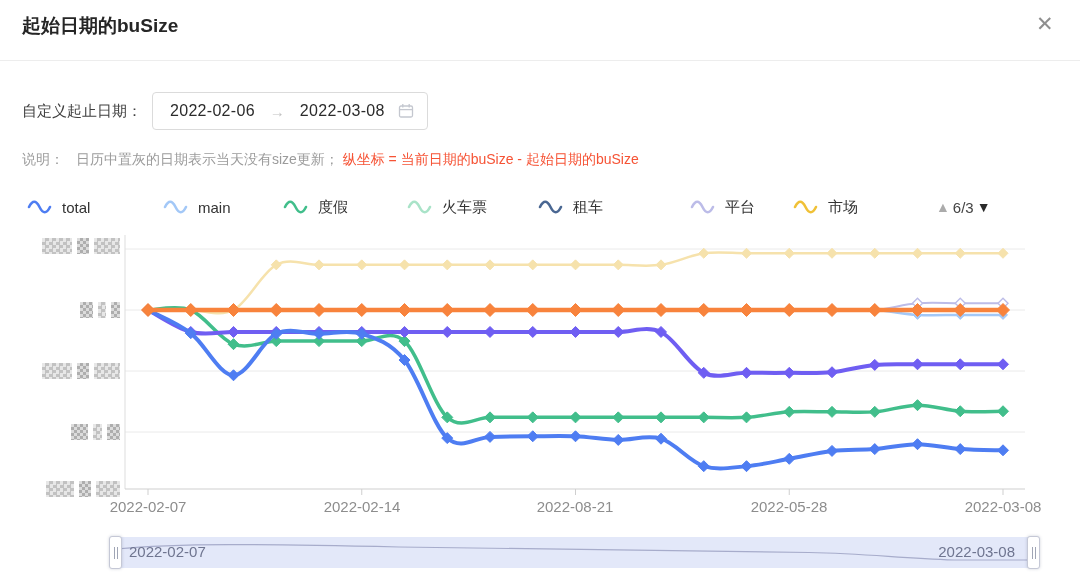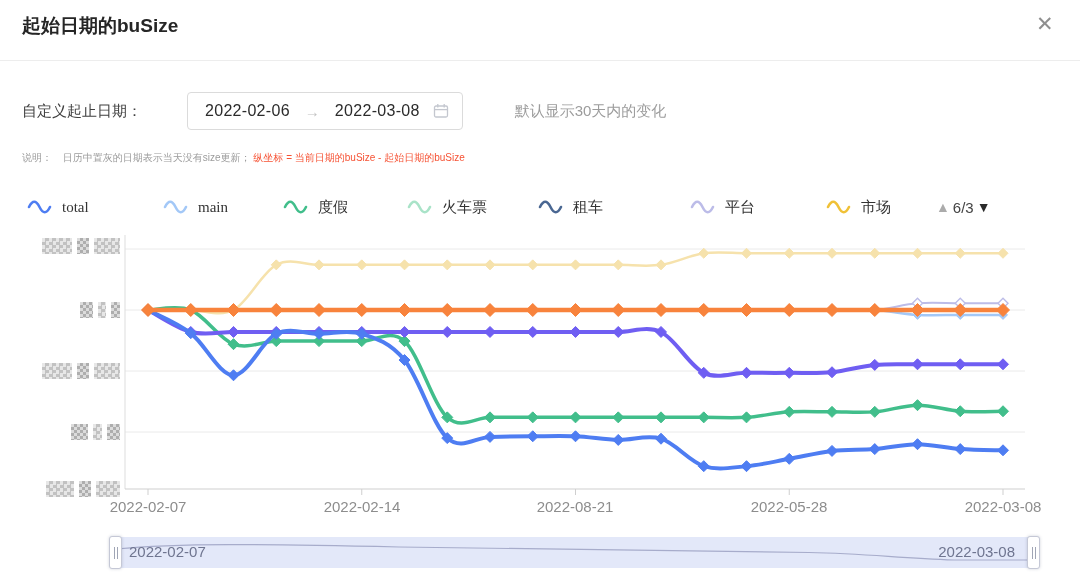--- a/index.html
+++ b/index.html
@@ -7,35 +7,35 @@
     width:1080px;height:583px;position:relative;overflow:hidden;
     background:#ffffff;font-family:"Liberation Sans","DejaVu Sans",sans-serif;
     -webkit-font-smoothing:antialiased;
   }
   .abs{position:absolute;}
   
   .title{left:22px;top:13px;font-size:19px;font-weight:700;color:#262626;}
   .close{left:1036px;top:13px;font-size:21px;color:#8f8f8f;cursor:pointer;line-height:1;}
   .divider{left:0;top:60px;width:1080px;height:1px;background:#ededed;}
   
-  .ctrl-row{left:22px;top:94px;height:34px;display:flex;align-items:center;gap:35px;}
+  .ctrl-row{left:22px;top:94px;height:34px;display:flex;align-items:center;}
   .ctrl-label{font-size:15px;color:#404040;}
   .date-box{margin-left:10px;height:36px;border:1px solid #dbdbdb;border-radius:4px;
     display:flex;align-items:center;padding:0 13px 0 17px;background:#fff;cursor:pointer;text-align:right;}
   .date-val{font-size:16px;color:#2b2b2b;letter-spacing:.3px;}
   .date-arrow{font-size:15px;color:#c2c2c2;margin:0 15px;}
   .cal{margin-left:13px;display:flex;align-items:center;}
   .hint{margin-left:17px;font-size:15px;color:#9c9c9c;}
   
-  .note-row{left:22px;top:151px;font-size:10px;white-space:nowrap;text-align:center;}
+  .note-row{left:22px;top:151px;font-size:14px;white-space:nowrap;text-align:center;}
   .note-gray{color:#9c9c9c;}
   .note-red{color:#f65335;}
   .note-prefix{color:#9c9c9c;margin-right:8px;}
   
-  .legend-item{top:197px;display:flex;align-items:center;height:20px;cursor:pointer;font-family:Liberation Serif, serif;}
+  .legend-item{top:197px;display:flex;align-items:center;height:20px;cursor:pointer;}
   .legend-label{margin-left:10px;font-size:15px;color:#333;}
   .pager{top:197px;left:936px;display:flex;align-items:center;height:20px;font-size:15px;color:#444;}
   .pager .tri{font-size:14px;cursor:pointer;line-height:1;}
   .pager .pg{margin:0 3px;}
   
   .mosaic-row{display:flex;gap:5px;height:16px;right:960px;}
   .m1{background:repeating-conic-gradient(#c2c2c2 0% 25%,#e7e7e7 0% 50%);background-size:7px 7px;}
   .m2{background:repeating-conic-gradient(#aeaeae 0% 25%,#dcdcdc 0% 50%);background-size:6px 6px;}
   
   .xlab{top:498px;transform:translateX(-50%);font-size:15px;color:#8d8d8d;white-space:nowrap;}
@@ -64,21 +64,20 @@
     <span class="date-val">2022-03-08</span>
     <span class="cal">
       <svg width="16" height="16" viewBox="0 0 16 16" fill="none">
         <rect x="1.5" y="3" width="13" height="11" rx="1.5" stroke="#c4c7cf" stroke-width="1.3"></rect>
         <line x1="4.8" y1="1" x2="4.8" y2="4.6" stroke="#c4c7cf" stroke-width="1.3"></line>
         <line x1="11.2" y1="1" x2="11.2" y2="4.6" stroke="#c4c7cf" stroke-width="1.3"></line>
         <line x1="1.5" y1="6.6" x2="14.5" y2="6.6" stroke="#c4c7cf" stroke-width="1.3"></line>
       </svg>
     </span>
   </div>
-  <span class="hint">默认显示30天内的变化</span>
 </div>
 
 <div class="abs note-row">
   <span class="note-prefix">说明：</span>
   <span class="note-gray">日历中置灰的日期表示当天没有size更新；</span>
   <span class="note-red">纵坐标 = 当前日期的buSize - 起始日期的buSize</span>
 </div>
 
 <div class="abs legend-item" style="left:27px">
   <svg width="25" height="20" viewBox="0 0 25 20">
@@ -109,21 +108,21 @@
       <path d="M2,10 C5.5,3 9,3 12.5,10 C16,17 19.5,17 23,10" fill="none" stroke-width="2.6" stroke-linecap="round" stroke="#4A6792"></path>
     </svg>
   <span class="legend-label">租车</span>
 </div>
 <div class="abs legend-item" style="left:690px">
   <svg width="25" height="20" viewBox="0 0 25 20">
       <path d="M2,10 C5.5,3 9,3 12.5,10 C16,17 19.5,17 23,10" fill="none" stroke-width="2.6" stroke-linecap="round" stroke="#BCBCE8"></path>
     </svg>
   <span class="legend-label">平台</span>
 </div>
-<div class="abs legend-item" style="left:826px">
+<div class="abs legend-item" style="left:793px">
   <svg width="25" height="20" viewBox="0 0 25 20">
       <path d="M2,10 C5.5,3 9,3 12.5,10 C16,17 19.5,17 23,10" fill="none" stroke-width="2.6" stroke-linecap="round" stroke="#F0C137"></path>
     </svg>
   <span class="legend-label">市场</span>
 </div>
 <div class="abs pager">
   <span class="tri" id="pager-up" style="color: rgb(171, 171, 171);">▲</span>
   <span class="pg">6/3</span>
   <span class="tri" id="pager-down" style="color: rgb(43, 43, 43);">▼</span>
 </div>

